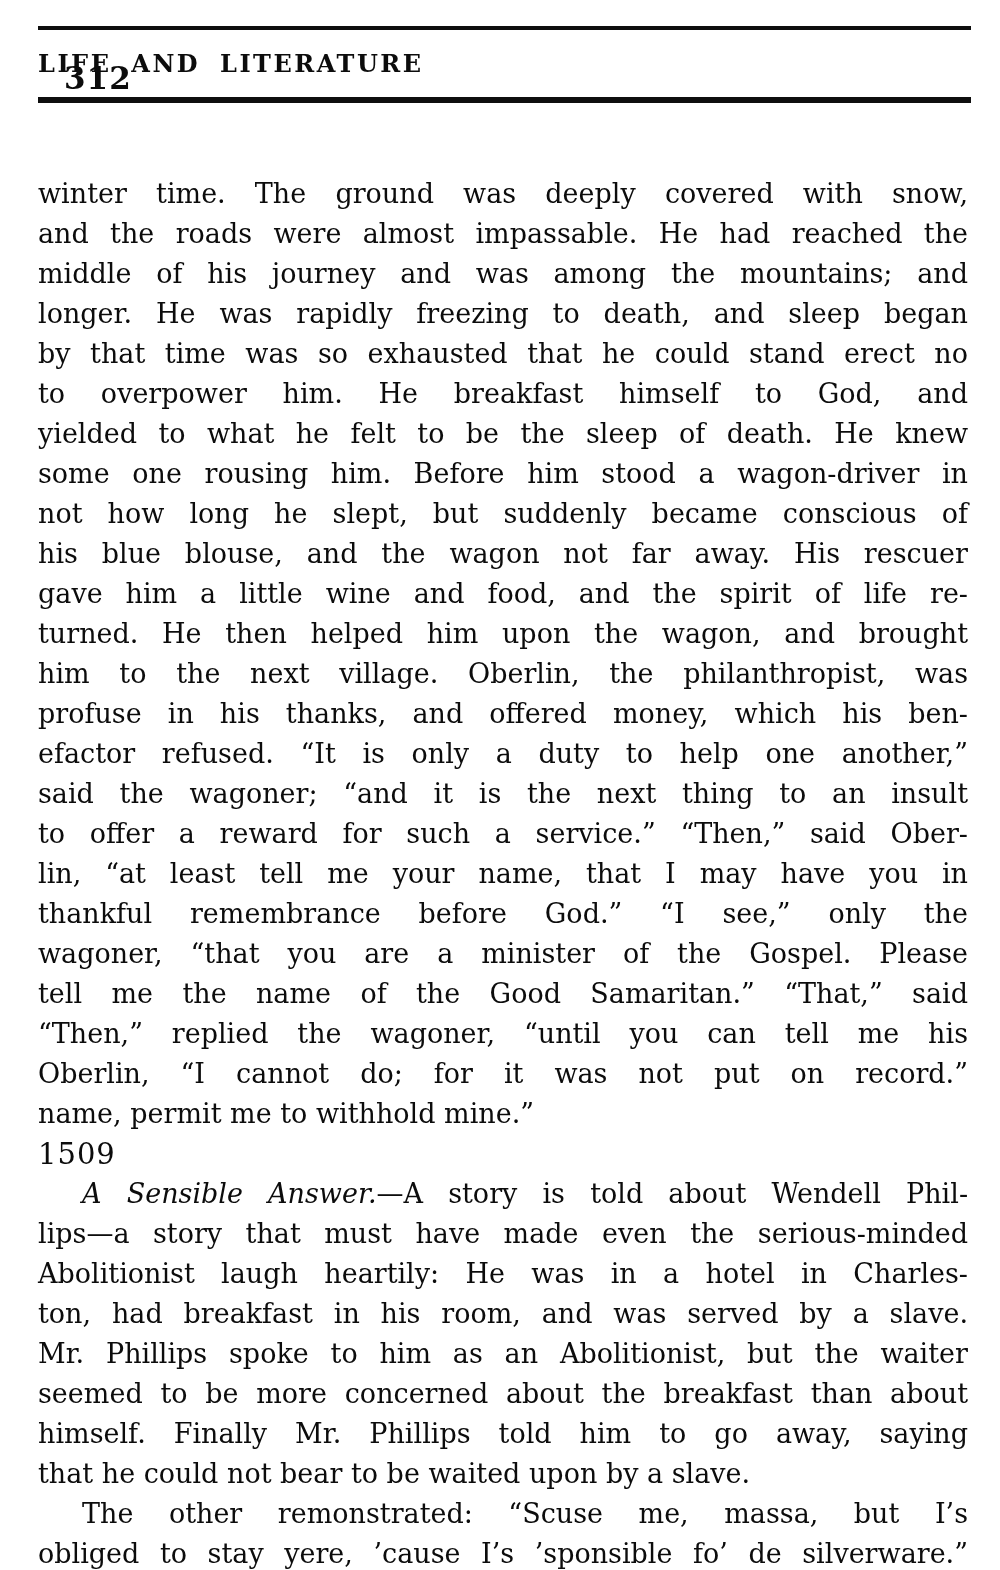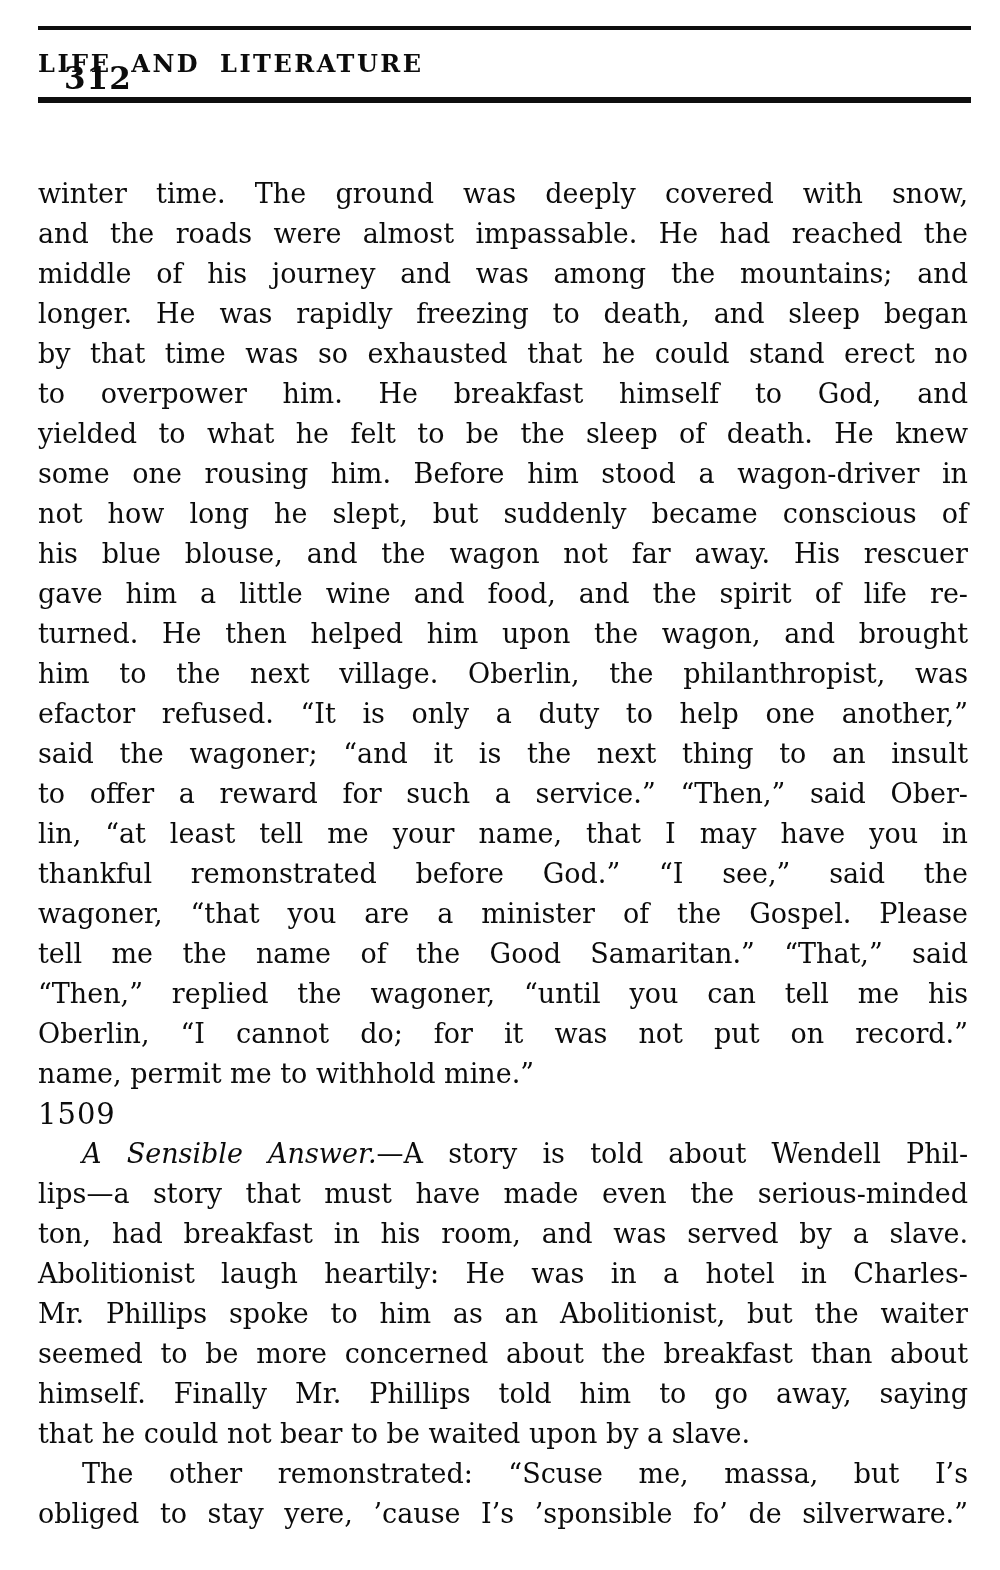--- a/index.html
+++ b/index.html
@@ -92,39 +92,40 @@
       <div class="tline">longer.  He was rapidly freezing to death, and sleep began</div>
       <div class="tline">by that time was so exhausted that he could stand erect no</div>
       <div class="tline">to overpower him.  He breakfast himself to God, and</div>
       <div class="tline">yielded to what he felt to be the sleep of death.  He knew</div>
       <div class="tline">some one rousing him.  Before him stood a wagon-driver in</div>
       <div class="tline">not how long he slept, but suddenly became conscious of</div>
       <div class="tline">his blue blouse, and the wagon not far away.  His rescuer</div>
       <div class="tline">gave him a little wine and food, and the spirit of life re-</div>
       <div class="tline">turned.  He then helped him upon the wagon, and brought</div>
       <div class="tline">him to the next village.  Oberlin, the philanthropist, was</div>
+      <div class="tline">profuse in his thanks, and offered money, which his ben-</div>
       <div class="tline">efactor refused.  “It is only a duty to help one another,”</div>
       <div class="tline">said the wagoner; “and it is the next thing to an insult</div>
       <div class="tline">to offer a reward for such a service.”  “Then,” said Ober-</div>
       <div class="tline">lin, “at least tell me your name, that I may have you in</div>
-      <div class="tline">thankful remonstrated before God.”  “I see,” said the</div>
+      <div class="tline">thankful remembrance before God.”  “I see,” only the</div>
       <div class="tline">wagoner, “that you are a minister of the Gospel.  Please</div>
       <div class="tline">tell me the name of the Good Samaritan.”  “That,” said</div>
       <div class="tline">“Then,” replied the wagoner, “until you can tell me his</div>
       <div class="tline">Oberlin, “I cannot do; for it was not put on record.”</div>
       <div class="endline">name, permit me to withhold mine.”</div>
     </div>
 
     <div class="secnum">1509</div>
 
     <div>
       <div class="tline indent"><span class="ital">A Sensible Answer.</span><span>—A story is told about Wendell Phil-</span></div>
       <div class="tline">lips—a story that must have made even the serious-minded</div>
+      <div class="tline">Abolitionist laugh heartily:  He was in a hotel in Charles-</div>
       <div class="tline">ton, had breakfast in his room, and was served by a slave.</div>
-      <div class="tline">Abolitionist laugh heartily:  He was in a hotel in Charles-</div>
       <div class="tline">Mr. Phillips spoke to him as an Abolitionist, but the waiter</div>
       <div class="tline">seemed to be more concerned about the breakfast than about</div>
       <div class="tline">himself.  Finally Mr. Phillips told him to go away, saying</div>
       <div class="endline">that he could not bear to be waited upon by a slave.</div>
     </div>
 
     <div>
       <div class="tline indent">The other remonstrated:  “Scuse me, massa, but I’s</div>
       <div class="tline">obliged to stay yere, ’cause I’s ’sponsible fo’ de silverware.”</div>
     </div>

